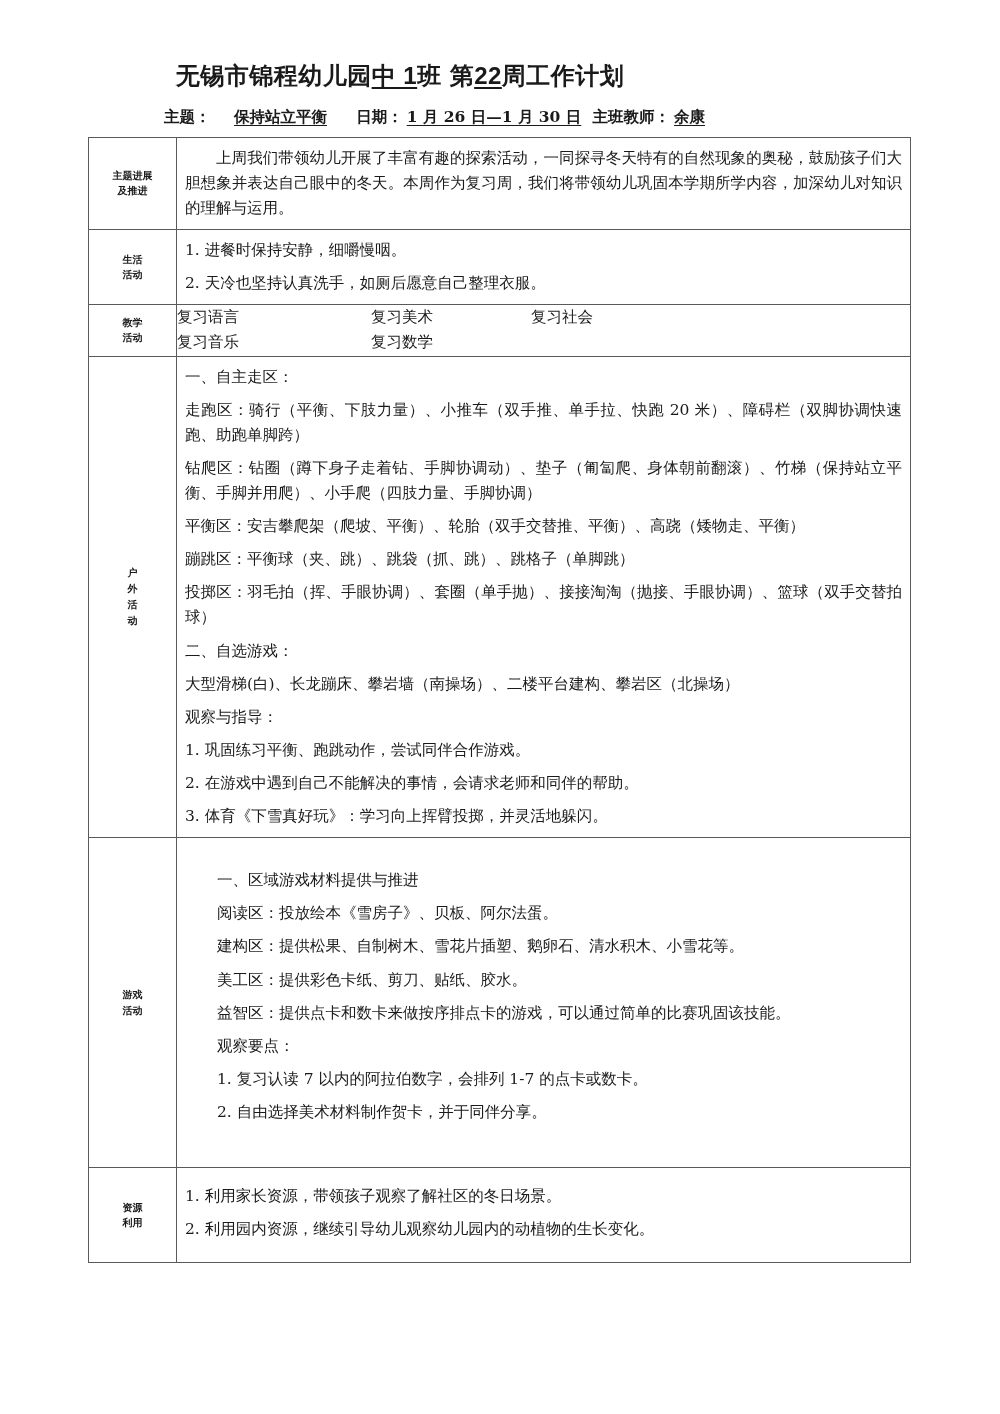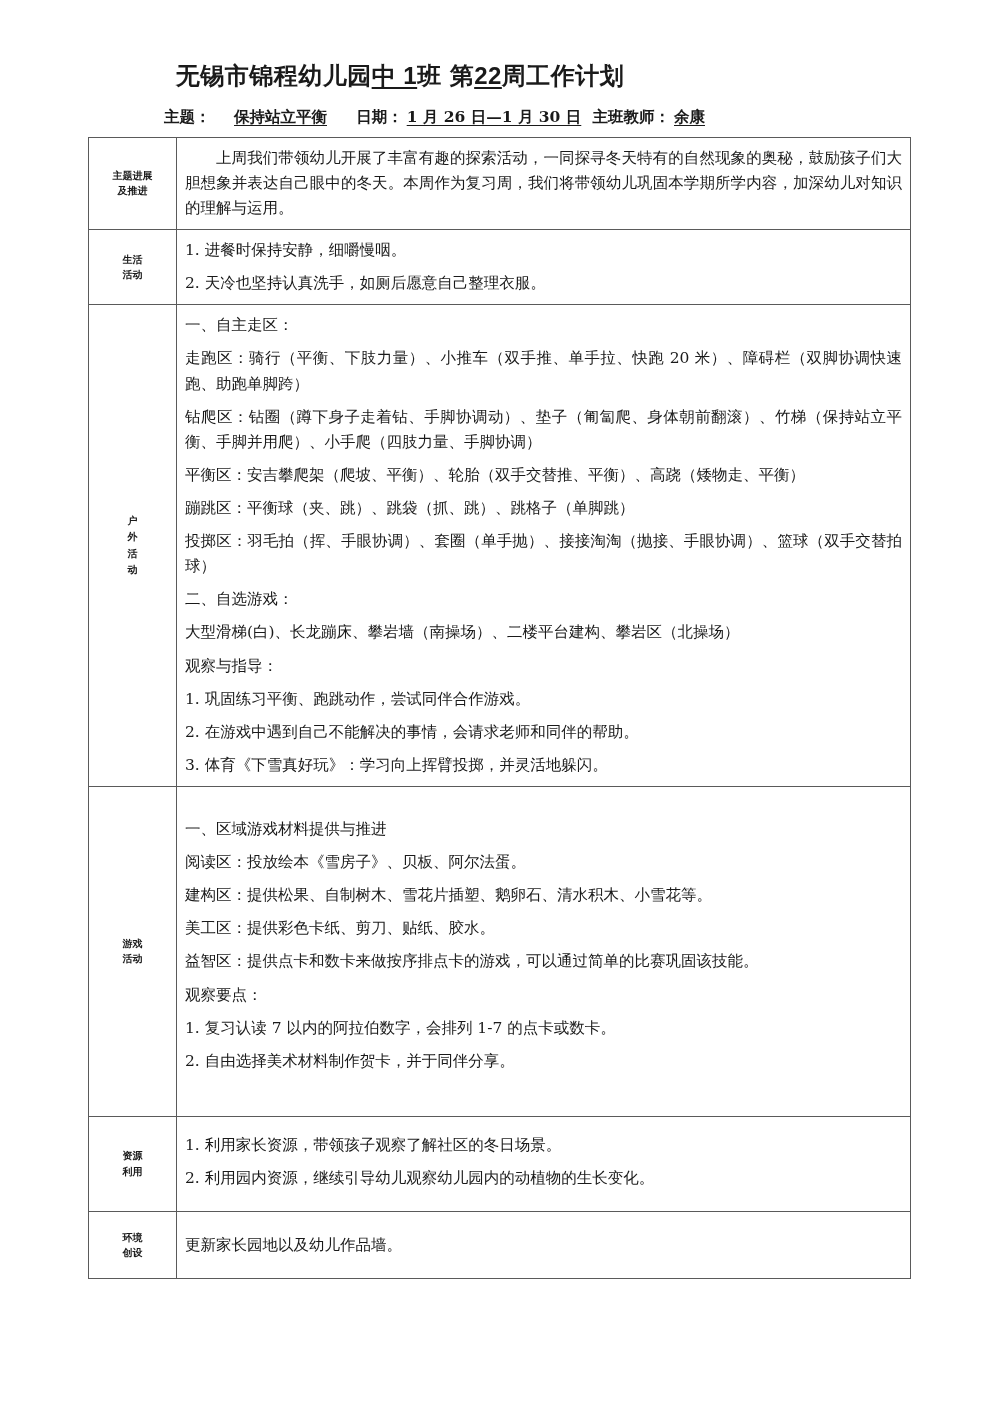--- a/index.html
+++ b/index.html
@@ -82,21 +82,21 @@
   td.label .ln { display: block; }
   td.label.vertical { line-height: 1.62; }
   td.body {
     font-size: 15.5px;
     line-height: 1.62;
     padding: 5px 9px 6px 9px;
     vertical-align: top;
     text-align: justify;
     text-justify: inter-ideograph;
   }
-  td.body.mid { vertical-align: middle; }
+  td.body.mid { vertical-align: middle; padding-left: 32px; }
   .p { margin: 8px; }
   .p.indent { text-indent: 2em; }
   .p.just { text-align: justify; text-justify: inter-ideograph; }
   .teach-line { display: flex; }
   .teach-line .c1 { width: 194px; }
   .teach-line .c2 { width: 160px; }
   .sans { font-family: "Liberation Sans", "DejaVu Sans", sans-serif; }
 </style>
 </head>
 <body>
@@ -146,20 +146,38 @@
         <td class="label">
           <span class="ln">生活</span>
           <span class="ln">活动</span>
         </td>
         <td class="body">
           <p class="p">1. 进餐时保持安静，细嚼慢咽。</p>
           <p class="p">2. 天冷也坚持认真洗手，如厕后愿意自己整理衣服。</p>
         </td>
       </tr>
 
+      <tr>
+        <td class="label">
+          <span class="ln">教学</span>
+          <span class="ln">活动</span>
+        </td>
+        <td class="body">
+          <div class="teach-line">
+            <span class="c1">复习语言</span>
+            <span class="c2">复习美术</span>
+            <span>复习社会</span>
+          </div>
+          <div class="teach-line">
+            <span class="c1">复习音乐</span>
+            <span class="c2">复习数学</span>
+            <span></span>
+          </div>
+        </td>
+      </tr>
 
       <tr>
         <td class="label vertical">
           <span class="ln">户</span>
           <span class="ln">外</span>
           <span class="ln">活</span>
           <span class="ln">动</span>
         </td>
         <td class="body">
           <p class="p">一、自主走区：</p>
@@ -198,27 +216,18 @@
         <td class="label">
           <span class="ln">资源</span>
           <span class="ln">利用</span>
         </td>
         <td class="body" style="padding-top:8px;padding-bottom:12px;">
           <p class="p">1. 利用家长资源，带领孩子观察了解社区的冬日场景。</p>
           <p class="p">2. 利用园内资源，继续引导幼儿观察幼儿园内的动植物的生长变化。</p>
         </td>
       </tr>
 
-      <tr>
-        <td class="label">
-          <span class="ln">环境</span>
-          <span class="ln">创设</span>
-        </td>
-        <td class="body mid" style="height:66px;">
-          <p class="p">更新家长园地以及幼儿作品墙。</p>
-        </td>
-      </tr>
 
 
     </tbody>
   </table>
 
 </div>
 
 </body></html>

